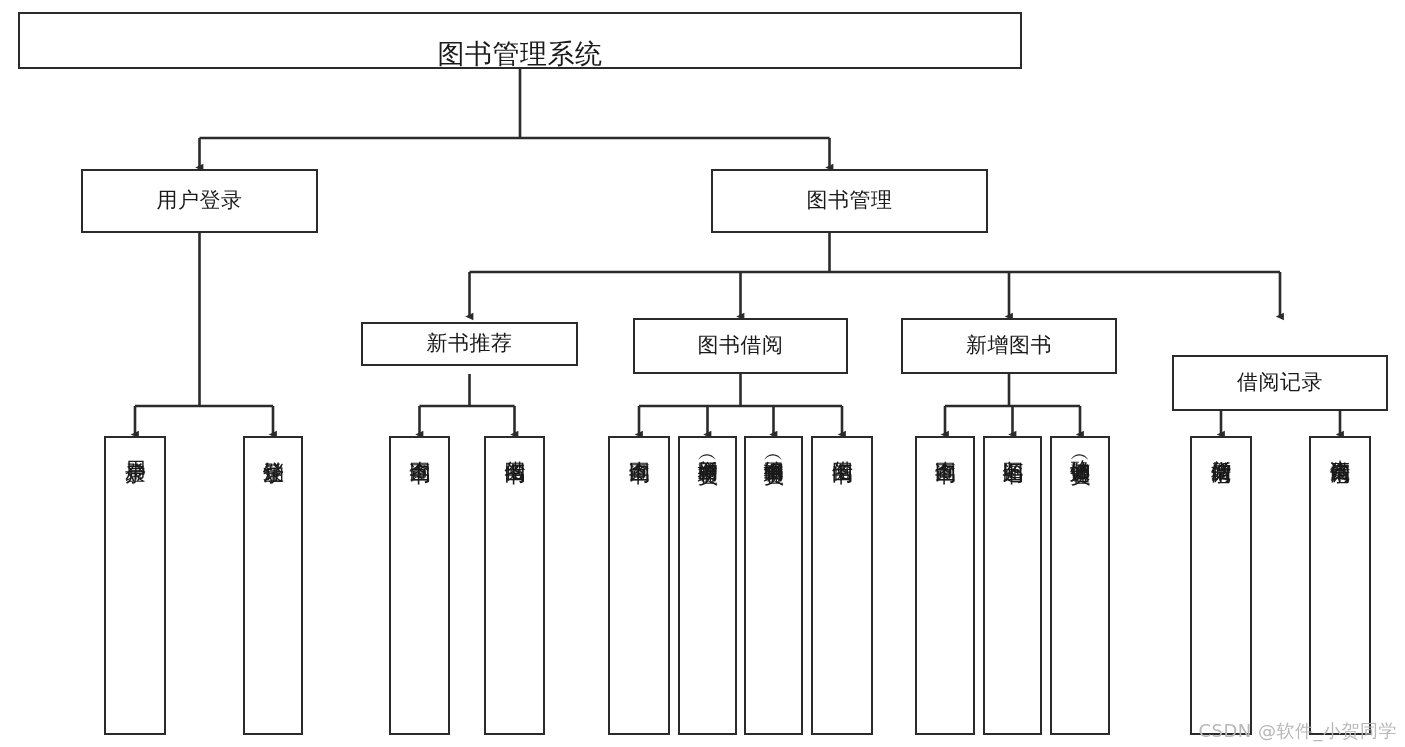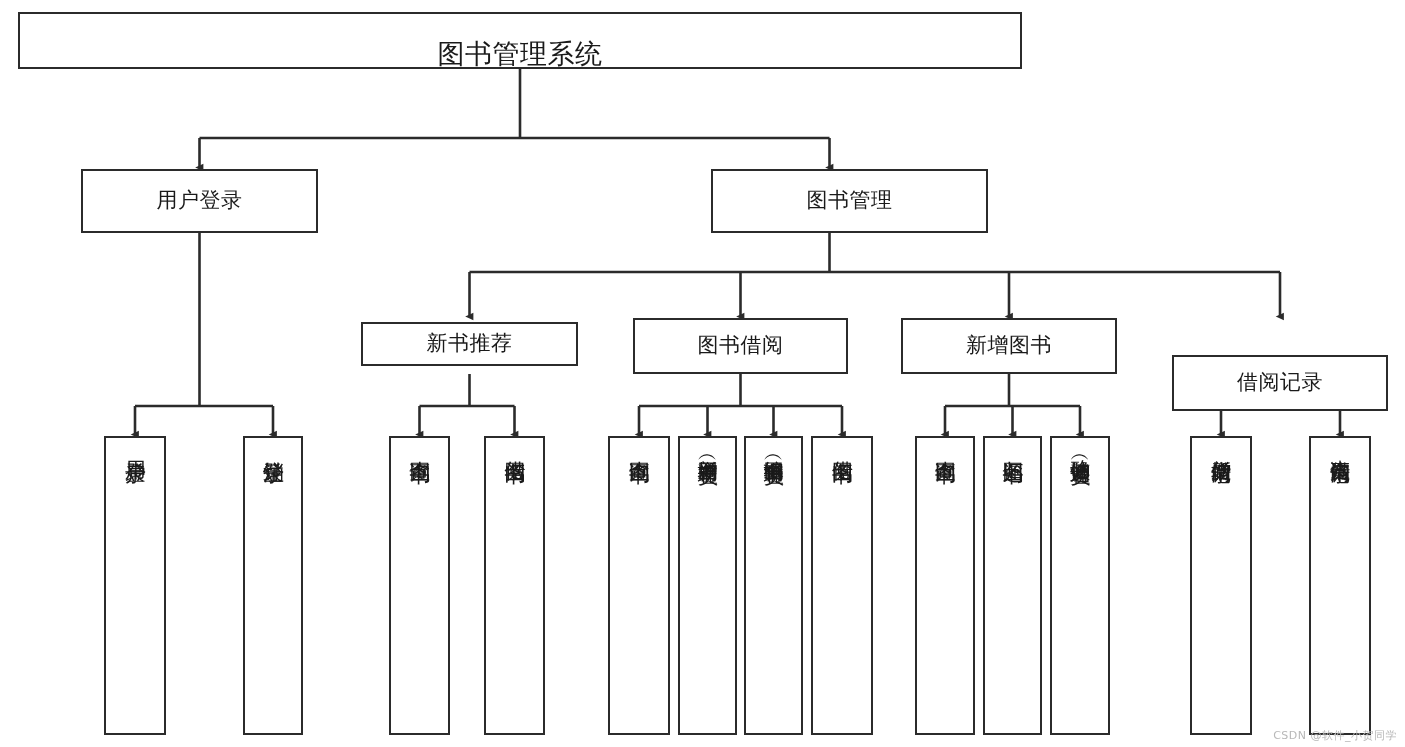--- a/index.html
+++ b/index.html
@@ -63,21 +63,21 @@
     letter-spacing: 1px;
     white-space: nowrap;
   }
   .node.vert.tall .node-label {
     font-size: 20px;
   }
   #watermark {
     position: absolute;
     right: 8px;
     bottom: 4px;
-    font-size: 11px;
+    font-size: 18px;
     color: #b8b8b8;
     letter-spacing: 0.5px;
     white-space: nowrap;
     font-family: "DejaVu Sans", "Liberation Sans", sans-serif;
   }
 </style>
 </head>
 <body>
 
 <div id="diagram-root">

